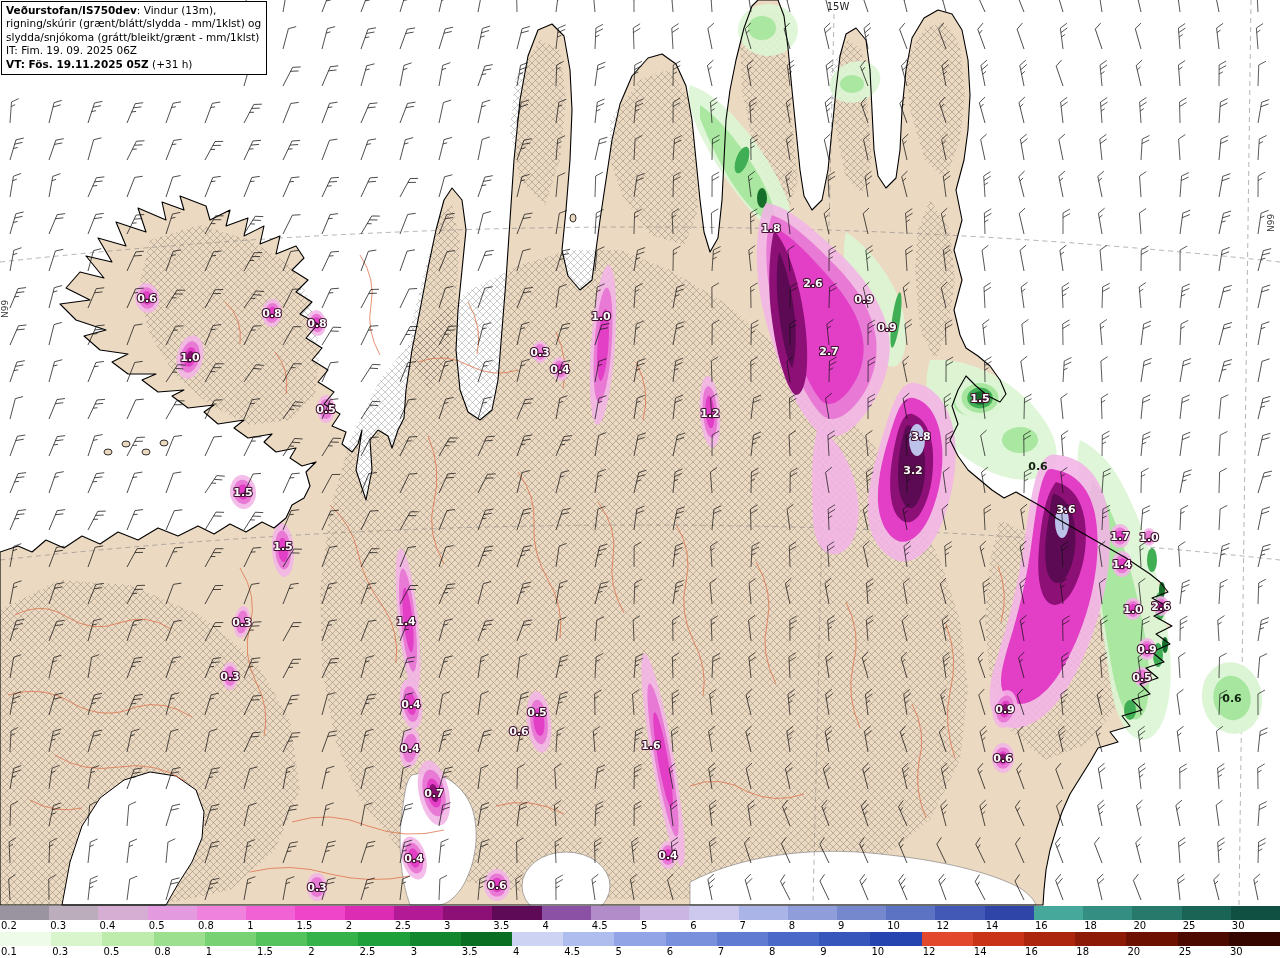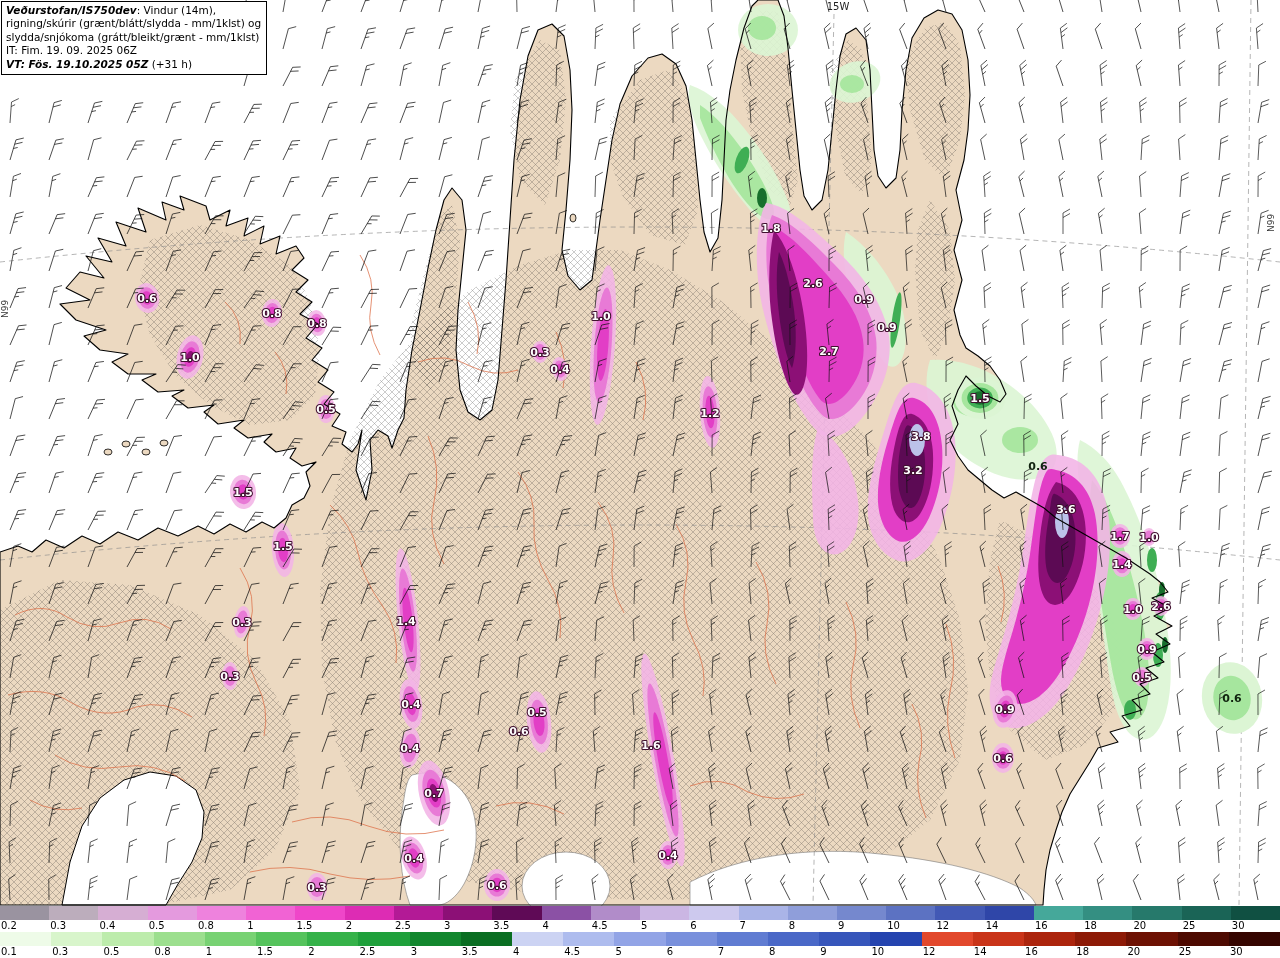--- a/index.html
+++ b/index.html
@@ -16,21 +16,21 @@
   .islet{fill:#ecd9c1;stroke:#000;stroke-width:0.8;}
   .gr-pale{fill:#dcf5d4;opacity:.9;} .gr-mid{fill:#a6e69e;opacity:.95;}
   .gr-deep{fill:#3fae54;} .gr-dark{fill:#176f2c;}
   .mg-pale{fill:#f2b4e6;opacity:.88;} .mg-mid{fill:#e87ad6;}
   .mg-bright{fill:#e23ec6;} .mg-dark{fill:#8c1076;} .mg-core{fill:#5c0a54;}
   .mg-lav{fill:#bcc2ea;}
   .edge-label{fill:#333;font-size:9px;}
   .mer-label{fill:#222;font-size:10px;text-anchor:middle;}
   .header-box{position:absolute;top:1px;left:1px;z-index:6;background:#fff;border:1px solid #000;
               padding:2px 5px 3px 4px;font-size:10.5px;line-height:1.28;color:#000;white-space:nowrap;}
-  .header-box b{font-weight:bold;font-style:italic;}
+  .header-box b{font-weight:bold;}
   .legend{position:absolute;top:906px;left:0;width:1280px;height:64px;background:#fff;z-index:5;}
   .lrow{display:flex;height:14px;width:1280px;}
   .lrow div{flex:1;}
   .llabels{display:flex;height:12px;width:1280px;font-size:10px;color:#000;}
   .llabels div{flex:1;padding-left:1px;overflow:visible;line-height:12px;}
 </style>
 </head>
 <body>
 
 <div class="stage">
@@ -1182,25 +1182,25 @@
       </g>
 
   <g>
     <text class="mer-label" x="838" y="10">15W</text>
     <text class="edge-label" transform="translate(8,318) rotate(-90)">N99</text>
     <text class="edge-label" transform="translate(1274,232) rotate(-90)">N99</text>
   </g>
 </svg>
 
 <div class="header-box">
-  <div><b>Veðurstofan/IS750dev</b><span>: Vindur (14m),</span></div>
+  <div><b>Veðurstofan/IS750dev</b><span>: Vindur (13m),</span></div>
   <div>rigning/skúrir (grænt/blátt/slydda - mm/1klst) og</div>
   <div>slydda/snjókoma (grátt/bleikt/grænt - mm/1klst)</div>
   <div>IT: Fim. 19. 09. 2025 06Z</div>
-  <div><b>VT: Fös. 19.10.2025 05Z</b><span> (+31 h)</span></div>
+  <div><b>VT: Fös. 19.11.2025 05Z</b><span> (+31 h)</span></div>
 </div>
 
 <div class="legend">
   <div class="lrow" id="snow-colors">
         <div style="background: rgb(154, 147, 160);"></div>
         <div style="background: rgb(188, 173, 188);"></div>
         <div style="background: rgb(214, 174, 211);"></div>
         <div style="background: rgb(228, 154, 222);"></div>
         <div style="background: rgb(238, 130, 221);"></div>
         <div style="background: rgb(241, 99, 212);"></div>

